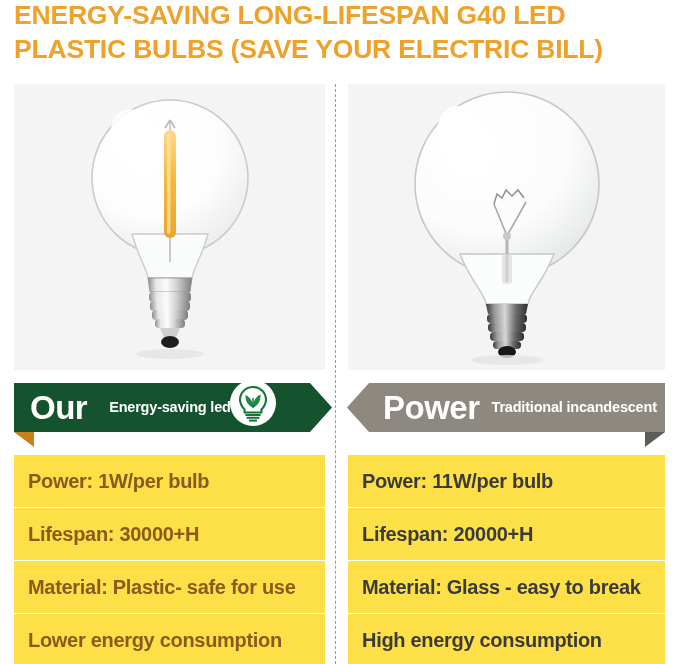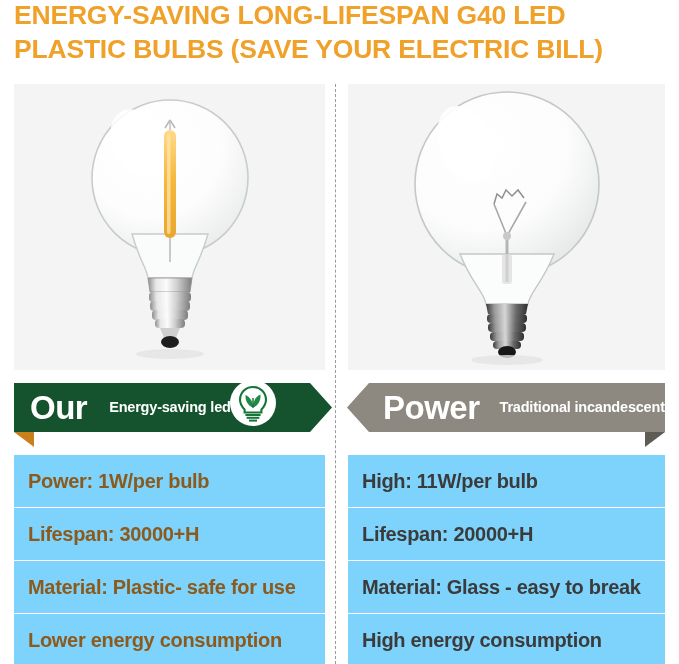--- a/index.html
+++ b/index.html
@@ -58,31 +58,31 @@
 
   .b-title{
     color:#ffffff;font-weight:bold;font-size:33px;line-height:33px;
     letter-spacing:-0.5px;
   }
   .b-sub{
     color:#ffffff;font-weight:bold;font-size:14.5px;line-height:15px;
     letter-spacing:-0.2px;
   }
   .banner.left .b-sub{margin-left:22px;}
-  .banner.right .b-sub{margin-left:20px;}
+  .banner.right .b-sub{margin-left:12px;}
 
   .leaf-badge{
     position:absolute;left:229px;top:379px;width:48px;height:48px;
   }
 
   
   .rows{position:absolute;top:455px;left:0;width:679px;}
   .rowline{position:relative;height:52px;margin-bottom:1px;}
   .cell{
-    position:absolute;top:0;height:52px;background:#7dd3fc;
+    position:absolute;top:0;height:52px;background:#fde047;
     display:flex;align-items:center;
   }
   .cell.left{left:14px;width:311px;padding-left:14px;box-sizing:border-box;}
   .cell.right{left:348px;width:317px;padding-left:14px;box-sizing:border-box;}
   .cell.left span{color:#8b5a1c;}
   .cell.right span{color:#3b3b3b;}
   .cell span{
     font-size:20px;font-weight:bold;letter-spacing:-0.3px;line-height:22px;
   }
 </style>
@@ -217,21 +217,21 @@
   </div>
   <div class="fold right"></div>
 
   <div class="rows">
 
     <div class="rowline">
       <div class="cell left">
         <span>Power:  1W/per bulb</span>
       </div>
       <div class="cell right">
-        <span>High: 11W/per bulb</span>
+        <span>Power: 11W/per bulb</span>
       </div>
     </div>
 
     <div class="rowline">
       <div class="cell left">
         <span>Lifespan: 30000+H</span>
       </div>
       <div class="cell right">
         <span>Lifespan: 20000+H</span>
       </div>

